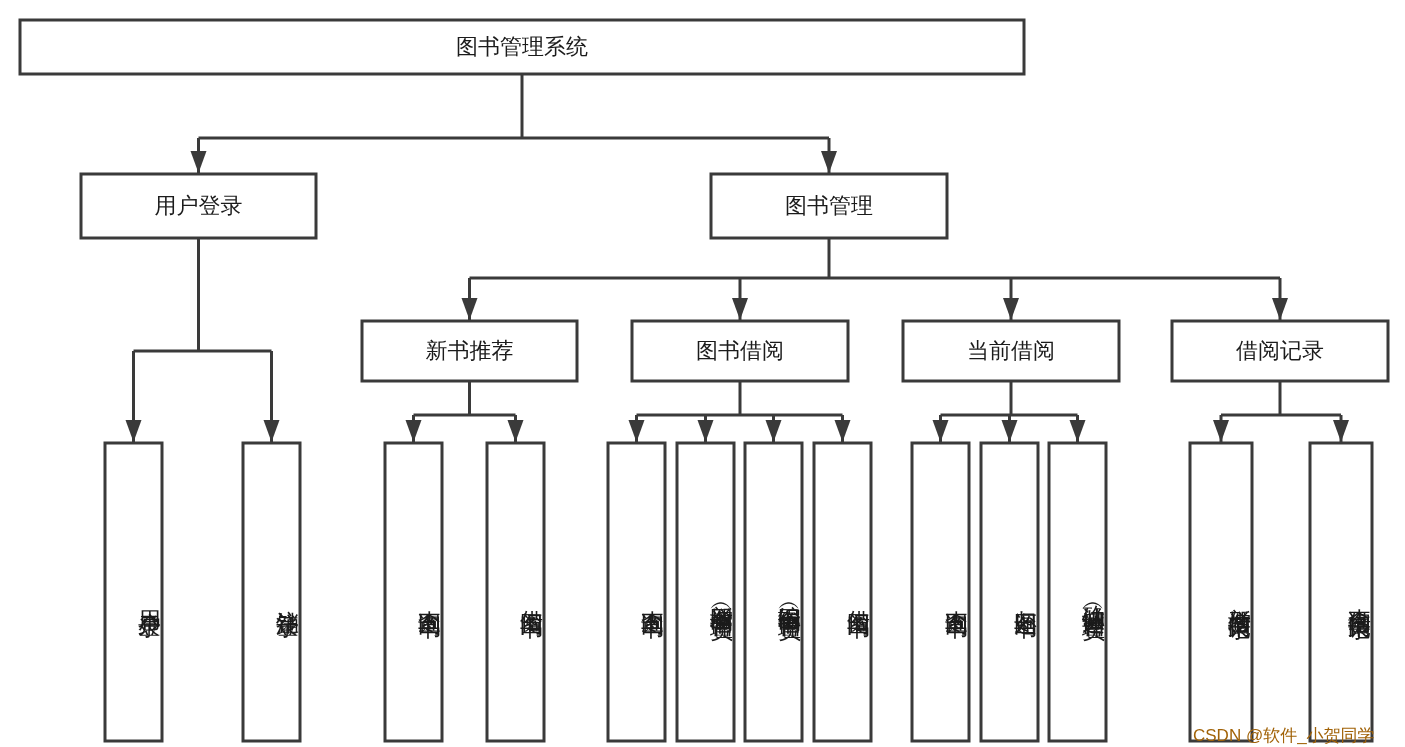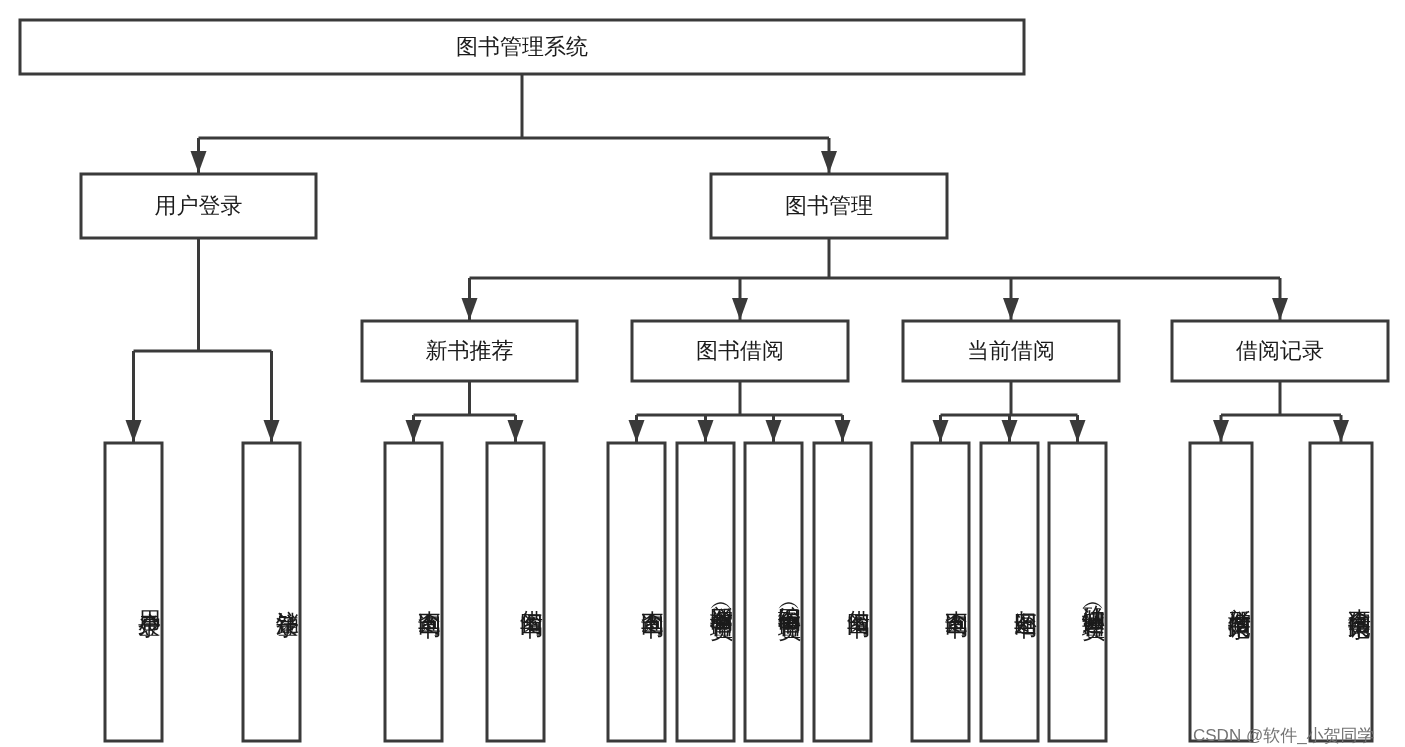--- a/index.html
+++ b/index.html
@@ -60,21 +60,21 @@
     display: flex;
     align-items: flex-start;
     justify-content: center;
     white-space: nowrap;
     pointer-events: none;
   }
   .watermark {
     position: absolute;
     font-family: "Liberation Sans", "DejaVu Sans", sans-serif;
     font-size: 17px;
-    color: #737373;
+    color: #a16207;
     white-space: nowrap;
   }
 </style>
 </head>
 <body>
 
 <div id="diagram-root">
   <svg id="flow-svg" viewBox="0 0 1405 747" xmlns="http://www.w3.org/2000/svg">
     <g id="connector-layer">
         <line x1="522" y1="68" x2="522" y2="132" class="connector"></line>

